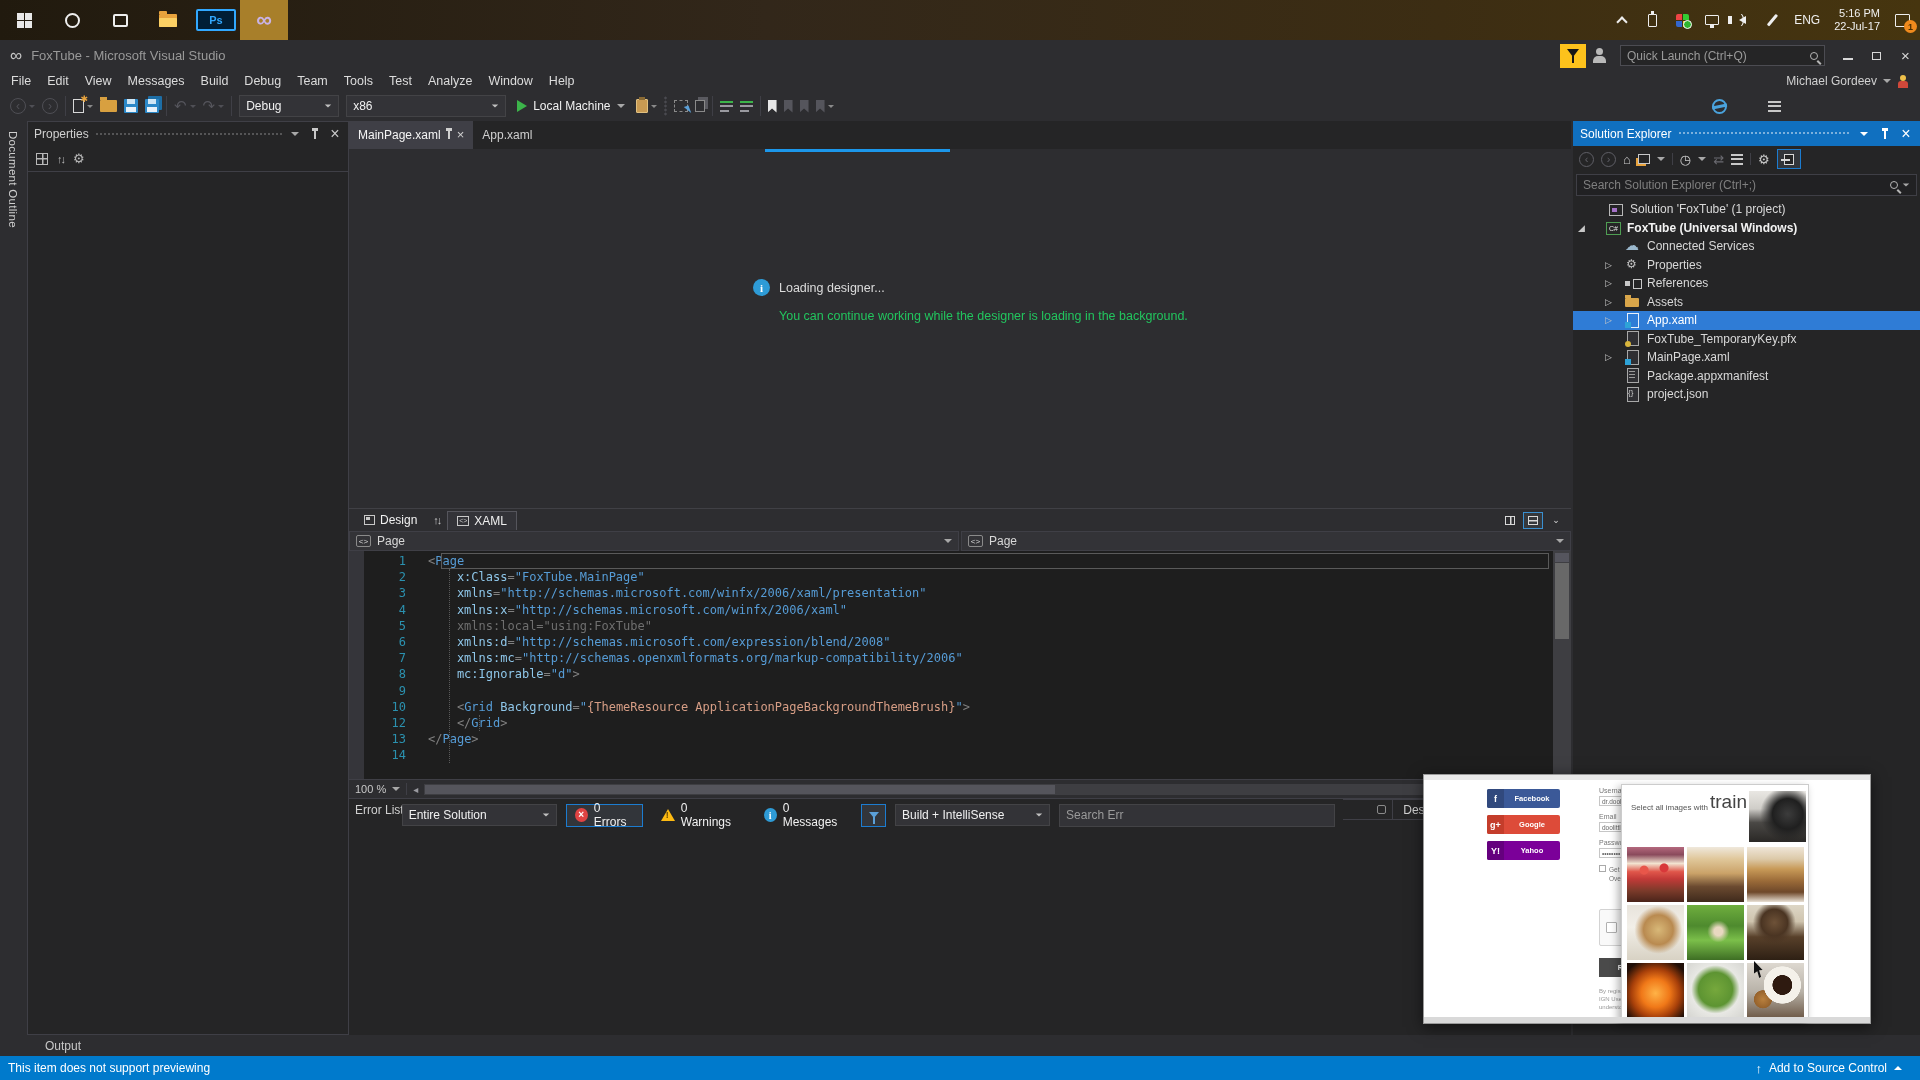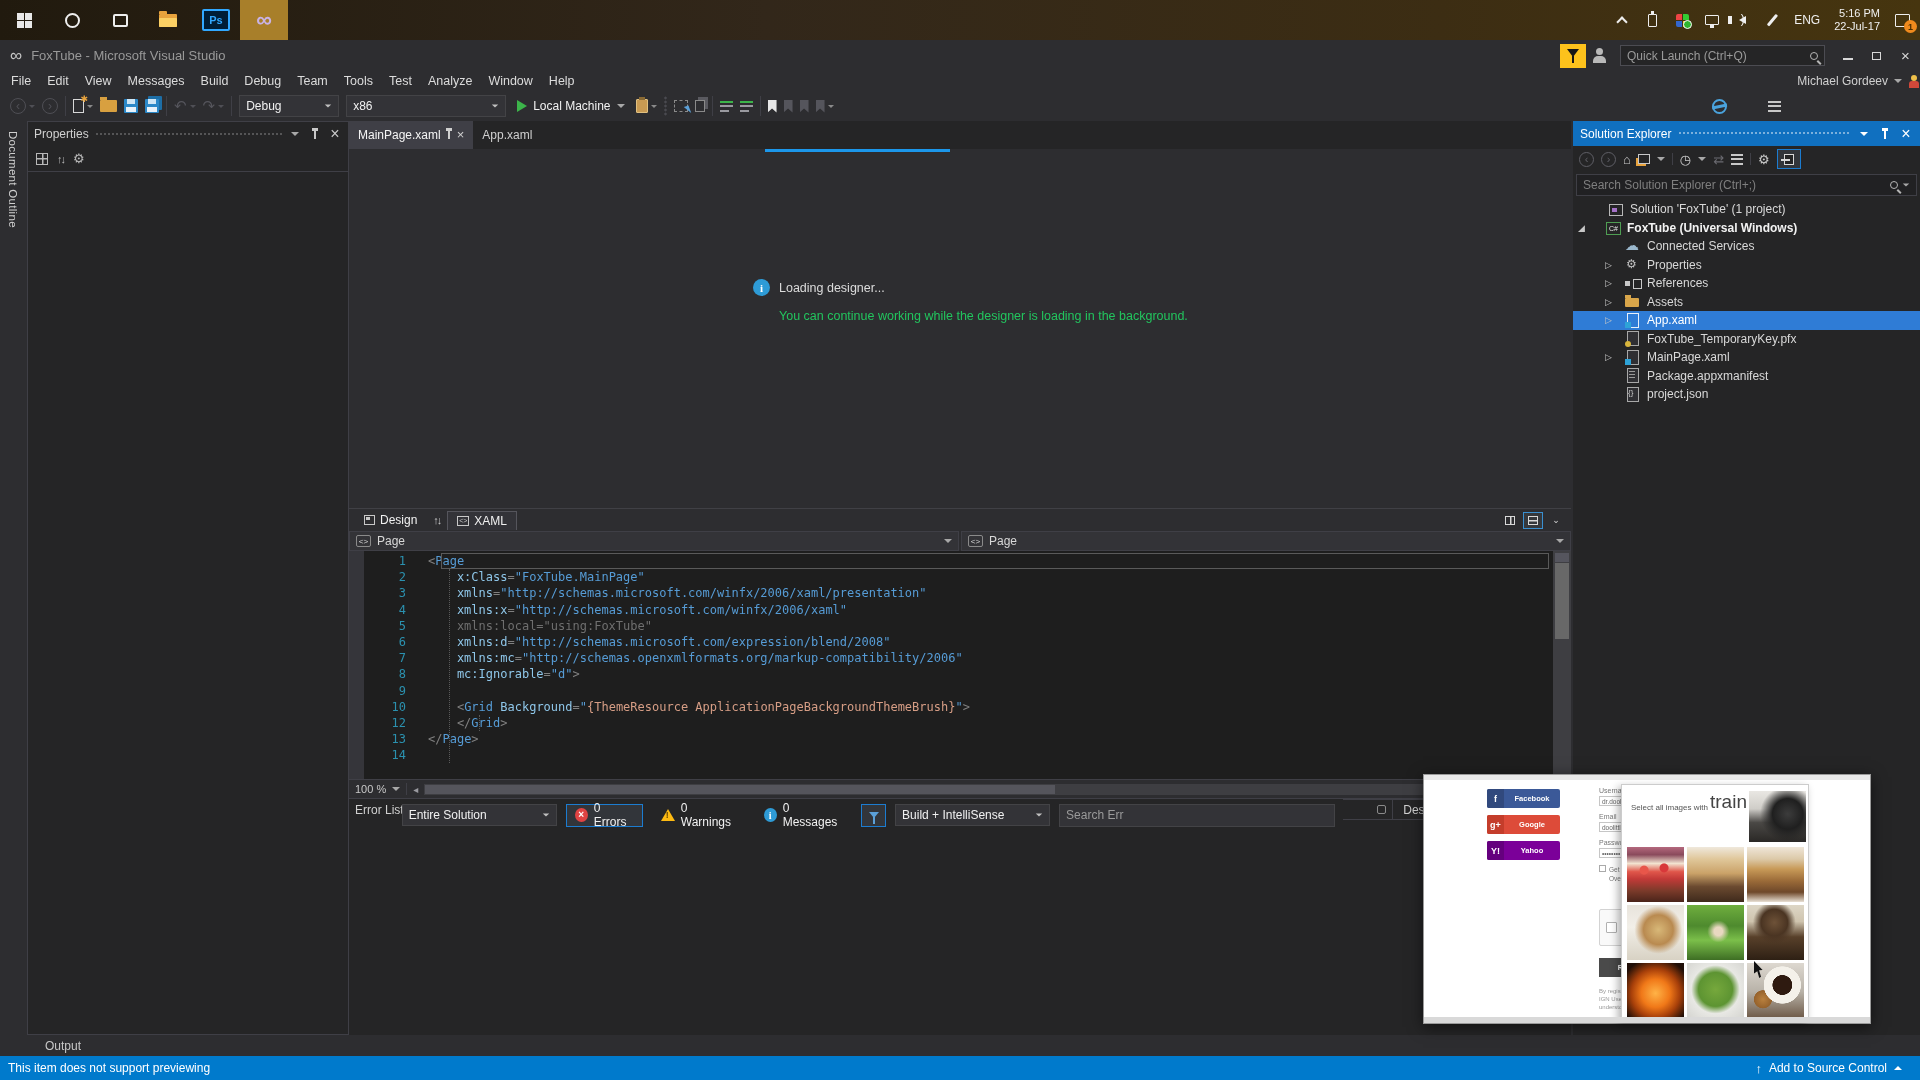--- a/index.html
+++ b/index.html
@@ -14,21 +14,21 @@
   .win-logo{width:15px;height:15px;background:
     linear-gradient(#e8e8e8,#e8e8e8) 0 0/7px 7px no-repeat,
     linear-gradient(#e8e8e8,#e8e8e8) 8px 0/7px 7px no-repeat,
     linear-gradient(#e8e8e8,#e8e8e8) 0 8px/7px 7px no-repeat,
     linear-gradient(#e8e8e8,#e8e8e8) 8px 8px/7px 7px no-repeat}
   .cortana-ring{width:15px;height:15px;border:2px solid #eee;border-radius:50%}
   .taskview-box{width:15px;height:13px;border:2px solid #eee;border-radius:2px}
   .folder-ic{position:relative;width:18px;height:13px;background:#e8a33d;border-radius:1px}
   .folder-ic::before{content:"";position:absolute;top:-3px;left:0;width:8px;height:3px;background:#e8a33d;border-radius:1px 1px 0 0}
   .folder-ic::after{content:"";position:absolute;left:0;bottom:0;width:18px;height:9px;background:#fbd064;border-radius:1px}
-  .ps-ic{width:28px;height:22px;background:#001e36;border:2px solid #31a8ff;border-radius:2px;color:#31a8ff;
+  .ps-ic{width:40px;height:22px;background:#001e36;border:2px solid #31a8ff;border-radius:2px;color:#31a8ff;
     font-size:11px;font-weight:bold;display:flex;align-items:center;justify-content:center}
   .vs-ic{font-size:22px;color:#c9b3e6;font-weight:bold;line-height:20px}
   #tray{margin-left:auto;display:flex;align-items:center;gap:14px;padding-right:10px;color:#f0f0f0}
   .tray-ic{width:16px;height:16px;position:relative;display:flex;align-items:center;justify-content:center}
   .chev{width:8px;height:8px;border-left:2px solid #eee;border-top:2px solid #eee;transform:rotate(45deg);margin-top:4px}
   .usb-ic{width:9px;height:13px;border:1.5px solid #eee;border-radius:1px;position:relative}
   .usb-ic::after{content:"";position:absolute;top:-4px;left:2px;width:3px;height:3px;background:#eee}
   .shield-ic{width:13px;height:13px;background:
     linear-gradient(#e44,#e44) 0 0/6px 6px no-repeat,linear-gradient(#3c3,#3c3) 7px 0/6px 6px no-repeat,
     linear-gradient(#36c,#36c) 0 7px/6px 6px no-repeat,linear-gradient(#fc3,#fc3) 7px 7px/6px 6px no-repeat;
@@ -64,21 +64,21 @@
   #quick-launch .mag{margin-left:auto}
   .wbtn{width:29px;height:26px;display:flex;align-items:center;justify-content:center;color:#d8d8d8}
   .min-g{width:10px;height:1.5px;background:#d8d8d8;margin-top:7px}
   .rest-g{width:9px;height:8px;border:1.5px solid #d8d8d8;position:relative;background:#2d2d30}
   .rest-g::before{content:"";position:absolute;left:2px;top:-4px;width:9px;height:8px;border:1.5px solid #d8d8d8;z-index:-1}
   .close-g{font-size:15px;line-height:14px}
 
   
   #menubar{position:absolute;top:71px;left:0;right:0;height:20px;background:#2d2d30;display:flex;align-items:center;padding-left:3px}
   .menu-item{font-size:12.5px;color:#dcdcdc;padding:0 8px;height:100%;display:flex;align-items:center}
-  #user-area{margin-left:auto;display:flex;align-items:center;gap:6px;padding-right:0}
+  #user-area{margin-left:auto;display:flex;align-items:center;gap:6px;padding-right:11px}
   #user-name{font-size:12px;color:#d0d0d0}
   .dd-arrow{width:0;height:0;border-left:4px solid transparent;border-right:4px solid transparent;border-top:4px solid #a8a8a8}
   .avatar-mini{width:12px;height:13px;position:relative}
   .avatar-mini::before{content:"";position:absolute;left:3px;top:0;width:6px;height:6px;border-radius:50%;background:#eec04a}
   .avatar-mini::after{content:"";position:absolute;left:1px;top:6px;width:10px;height:7px;background:#d0483a;border-radius:3px 3px 0 0}
 
   
   #toolbar{position:absolute;top:91px;left:0;right:0;height:30px;background:#2d2d30;display:flex;align-items:center;gap:7px;padding-left:10px}
   .tsep{width:1px;height:20px;background:#3f3f46;flex:none}
   .tbi{height:22px;display:flex;align-items:center;justify-content:center;flex:none;position:relative}

